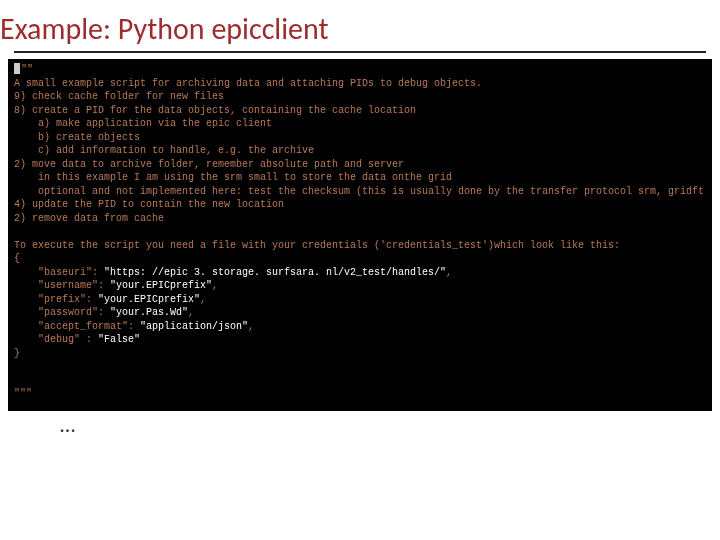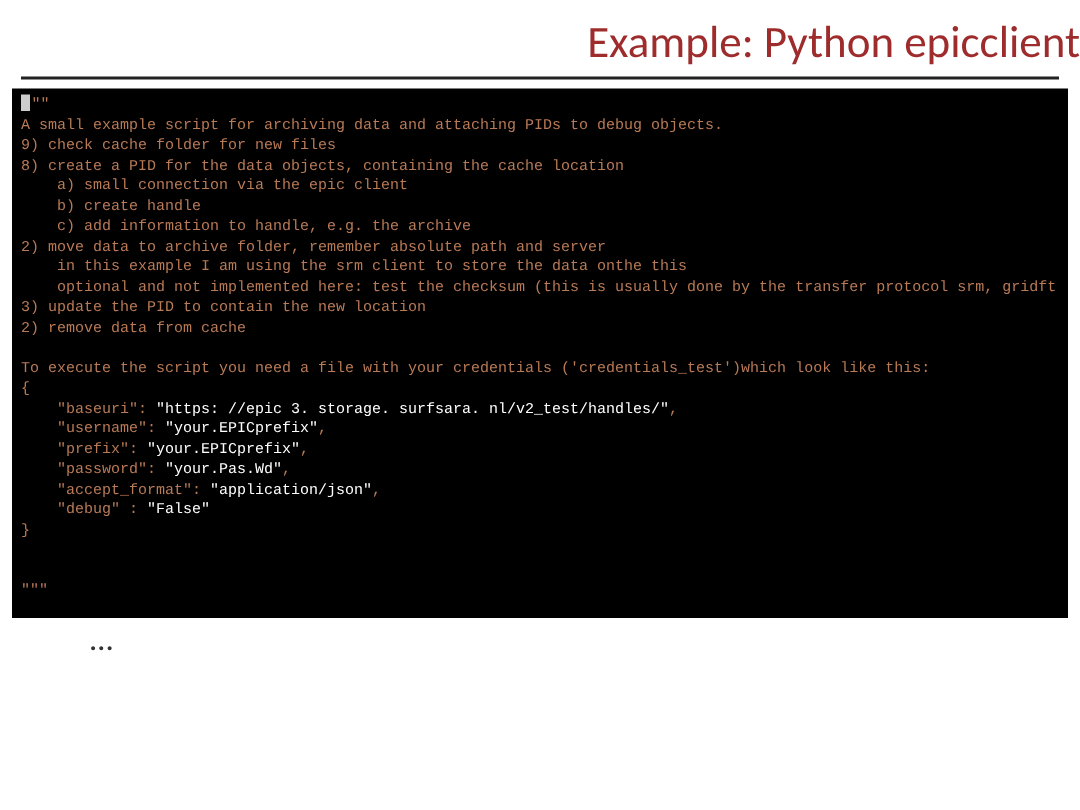--- a/index.html
+++ b/index.html
@@ -11,21 +11,21 @@
     font-family: "Segoe UI", Arial, sans-serif;
     overflow: hidden;
   }
   .slide {
     width: 720px;
     height: 540px;
     position: relative;
     box-sizing: border-box;
   }
   .title {
-    text-align: right;
+    text-align: left;
     font-size: 30px;
     color: #9e2c2c;
     font-weight: 400;
     padding: 10px 0 4px 0;
     font-family: Calibri, "Segoe UI", Arial, sans-serif;
   }
   .rule {
     margin: 0 14px;
     border: none;
     border-top: 2px solid #222;
@@ -62,27 +62,27 @@
 
 <div class="slide">
 
   <div class="title">Example: Python epicclient</div>
   <hr class="rule">
 
   <div class="code-block"><span class="cursor-bar"></span><span>""</span>
 <span>A small example script for archiving data and attaching PIDs to debug objects.</span>
 <span>9) check cache folder for new files</span>
 <span>8) create a PID for the data objects, containing the cache location</span>
-<span>    a) small connection via the epic client</span>
-<span>    b) create handle</span>
+<span>    a) make application via the epic client</span>
+<span>    b) create objects</span>
 <span>    c) add information to handle, e.g. the archive</span>
 <span>2) move data to archive folder, remember absolute path and server</span>
-<span>    in this example I am using the srm client to store the data onthe this</span>
+<span>    in this example I am using the srm small to store the data onthe grid</span>
 <span>    optional and not implemented here: test the checksum (this is usually done by the transfer protocol srm, gridft ...)</span>
-<span>3) update the PID to contain the new location</span>
+<span>4) update the PID to contain the new location</span>
 <span>2) remove data from cache</span>
 <span> </span>
 <span>To execute the script you need a file with your credentials ('credentials_test')which look like this:</span>
 <span>{</span>
 <span>    "baseuri": </span><span class="string">"https: //epic 3. storage. surfsara. nl/v2_test/handles/"</span><span>,</span>
 <span>    "username": </span><span class="string">"your.EPICprefix"</span><span>,</span>
 <span>    "prefix": </span><span class="string">"your.EPICprefix"</span><span>,</span>
 <span>    "password": </span><span class="string">"your.Pas.Wd"</span><span>,</span>
 <span>    "accept_format": </span><span class="string">"application/json"</span><span>,</span>
 <span>    "debug" : </span><span class="string">"False"</span>

